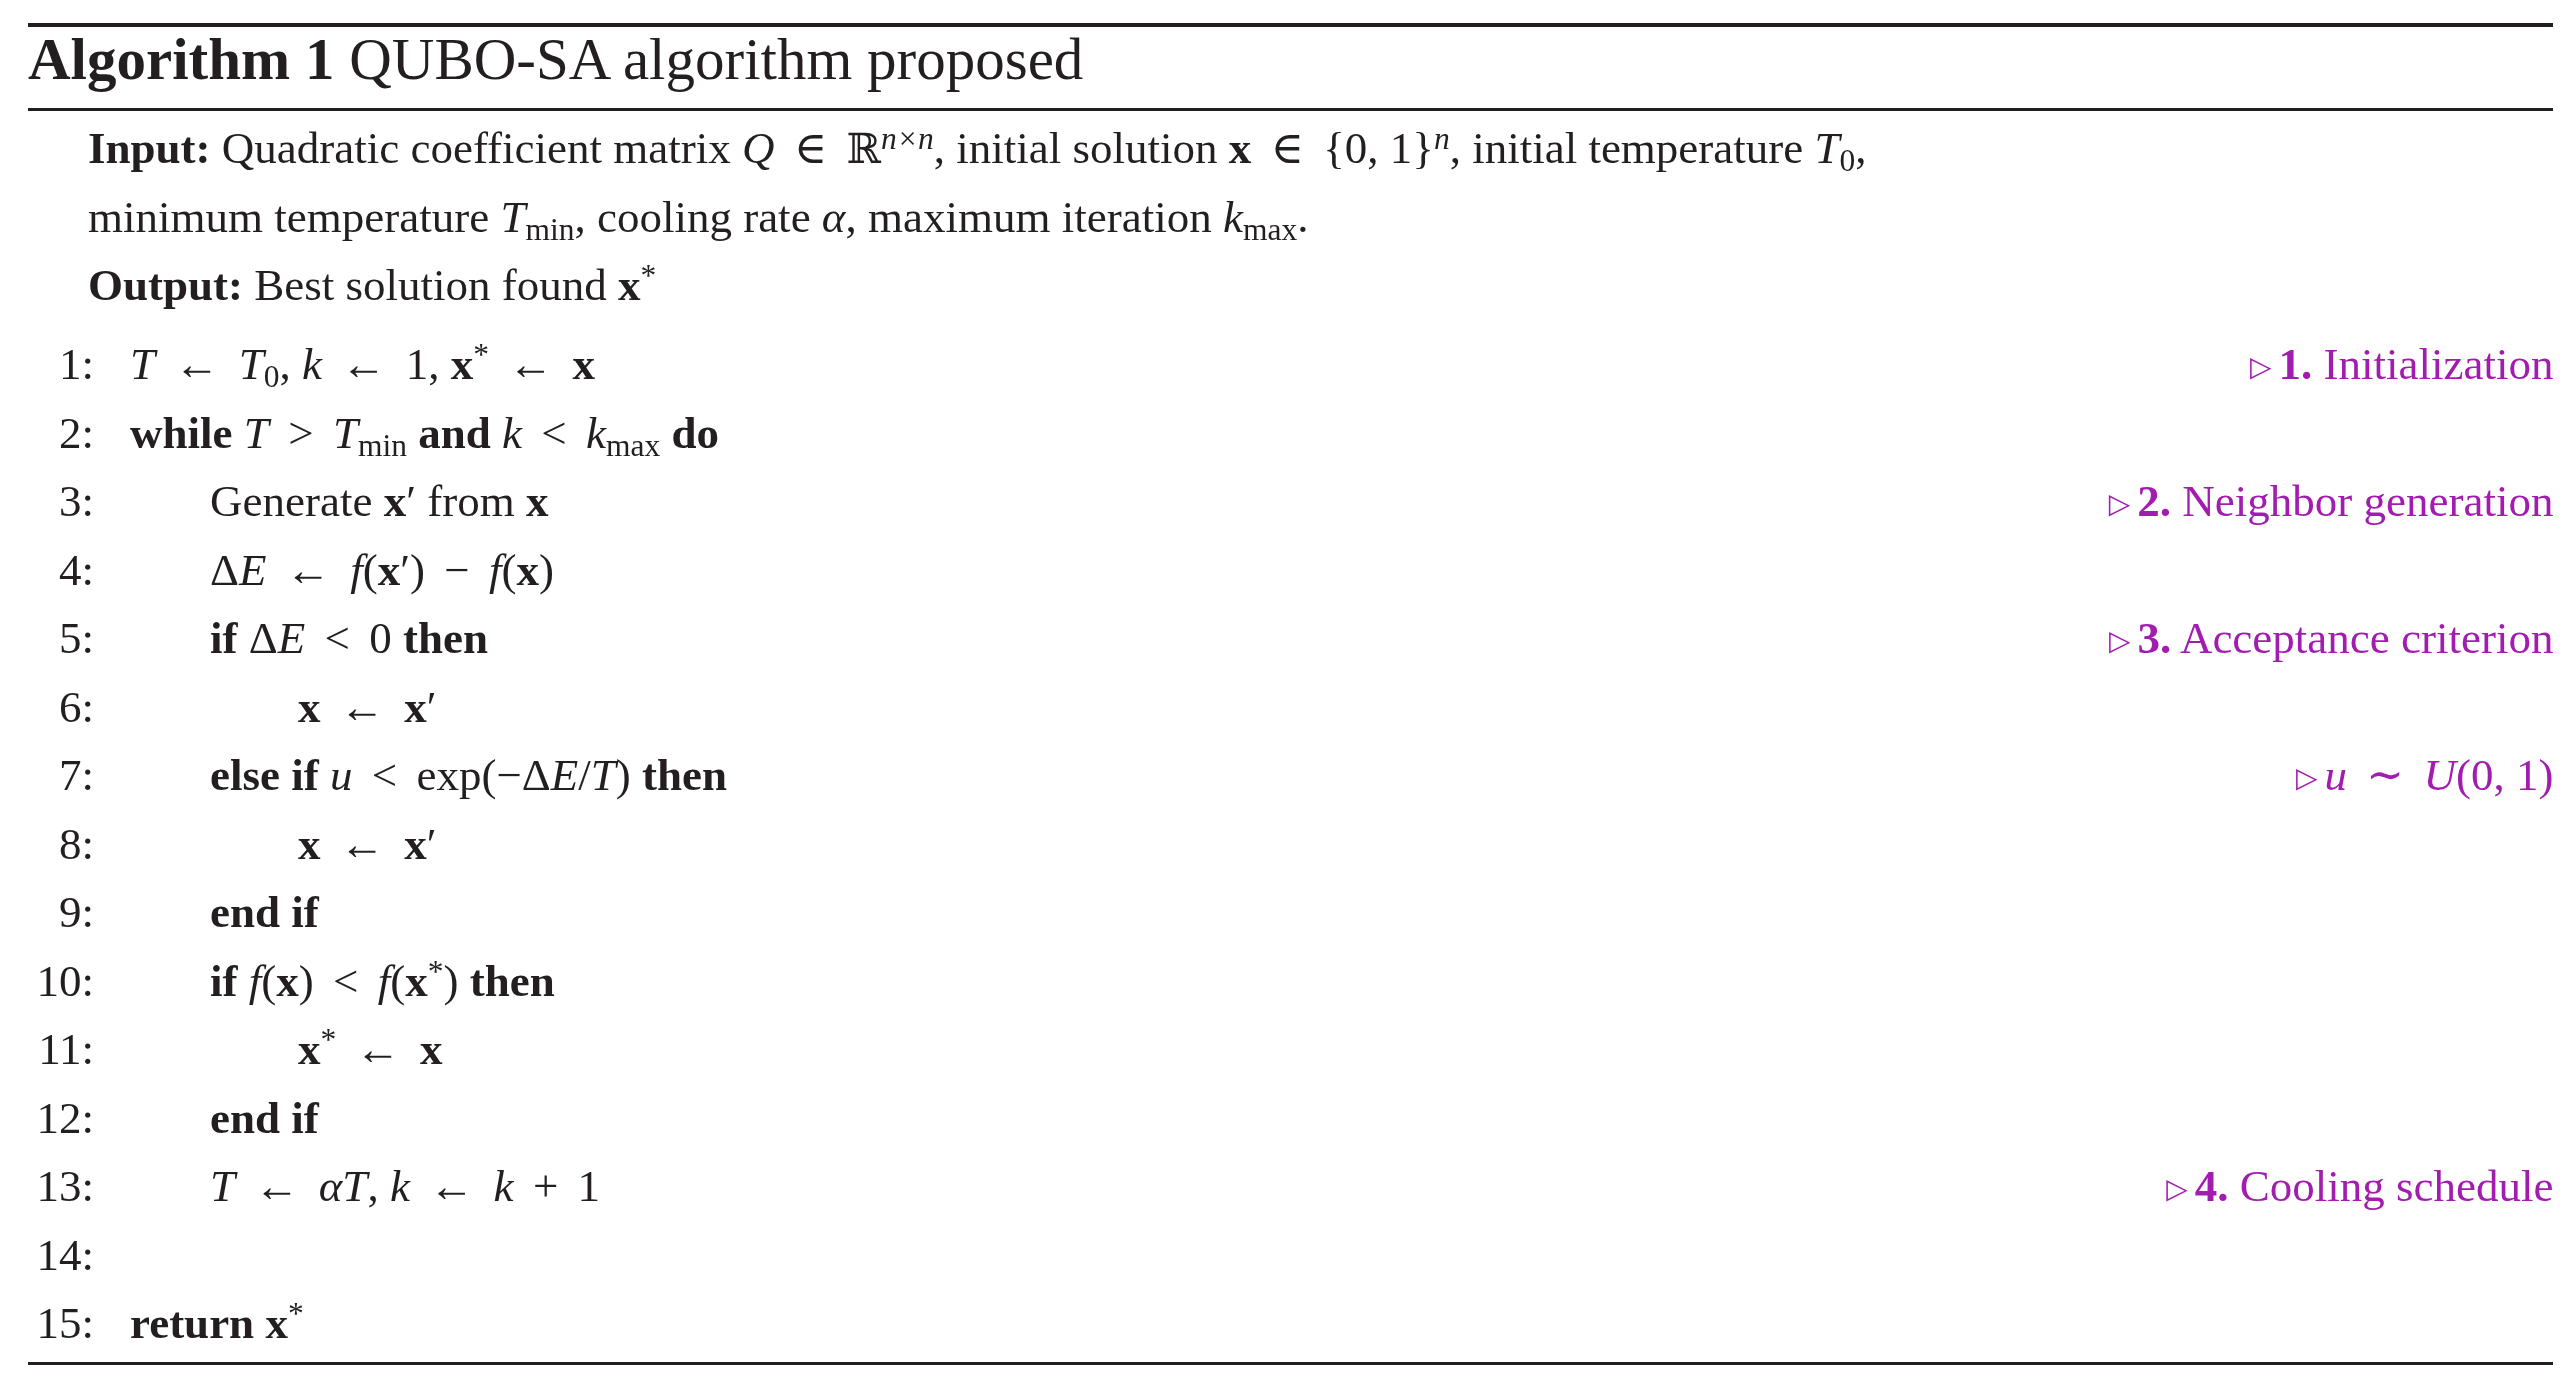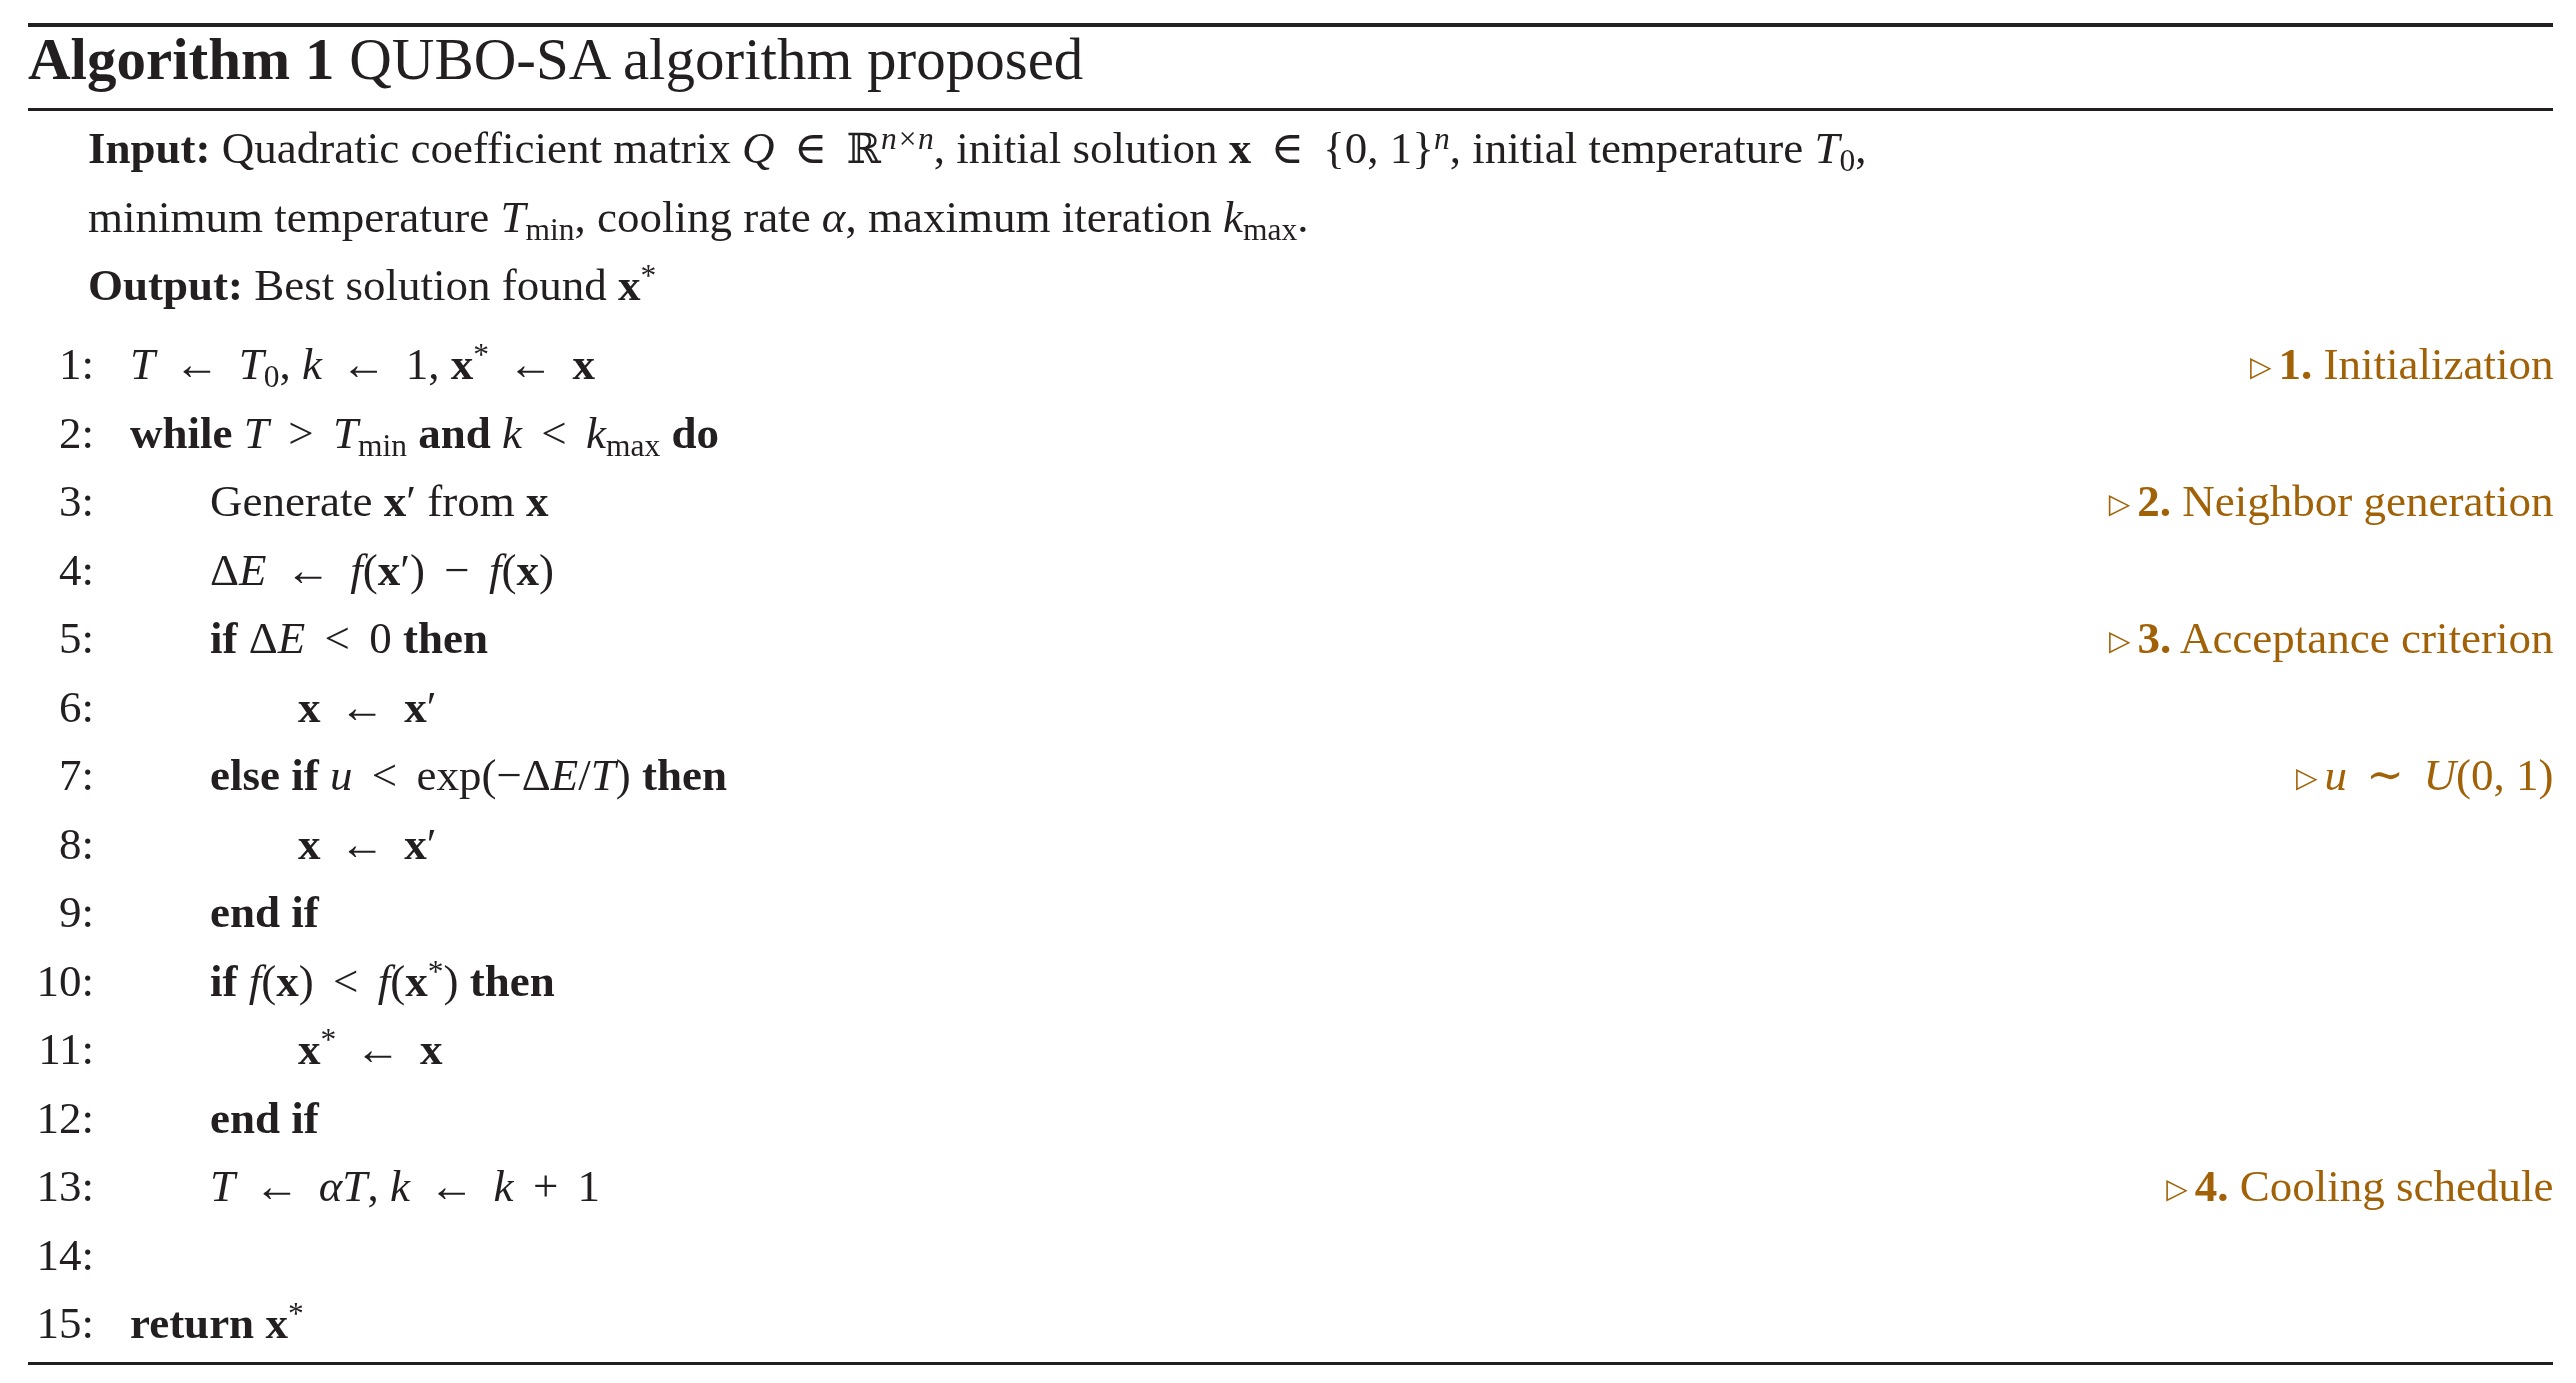--- a/index.html
+++ b/index.html
@@ -14,21 +14,21 @@
   .rule.bot { top:1362px; height:3.4px; }
 
   .row {
     position:absolute; white-space:nowrap;
     font-size:45px; line-height:69px; height:69px;
   }
   .title { font-size:59px; left:28px; top:25px; }
   .io { left:88px; }
   .lineno { position:absolute; width:94px; left:0; text-align:right; }
   .content { position:absolute; }
-  .comment { position:absolute; right:22.6px; color:#a16207; text-align:right; }
+  .comment { position:absolute; right:22.6px; color:#a21caf; text-align:right; }
 
   .b { font-weight:bold; }
   .i { font-style:italic; }
   .bm { font-weight:bold; }          
   .sub { font-size:0.7em; vertical-align:-0.25em; line-height:0; }
   .sup { font-size:0.7em; vertical-align:0.45em; line-height:0; }
   .bb { font-family:"DejaVu Serif", serif; font-size:0.92em; } 
   .tri { font-family:"DejaVu Sans", sans-serif; font-size:0.62em; vertical-align:0.1em; margin-right:0.25em; }
   .sp { margin:0 0.18em; }
 </style>

